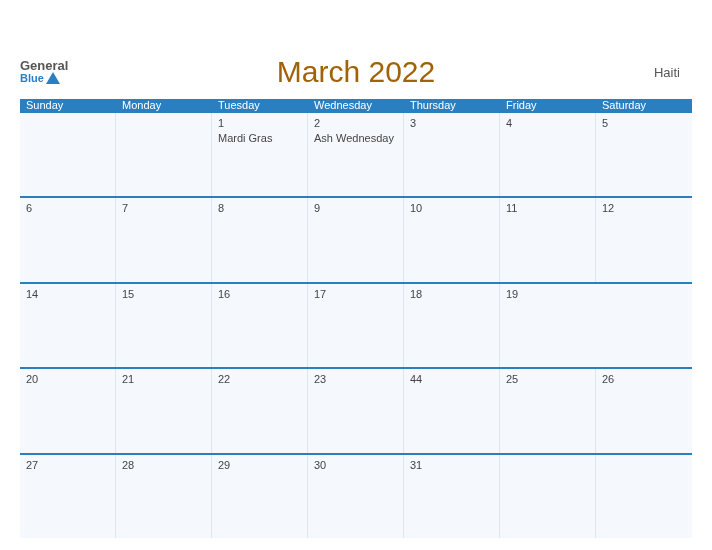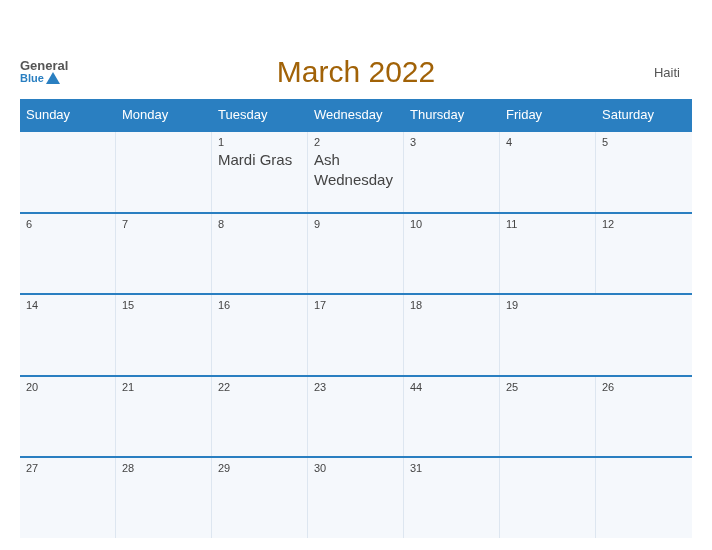--- a/index.html
+++ b/index.html
@@ -75,22 +75,22 @@
       display: flex;
       flex-direction: column;
     }
     .cal-header {
       display: grid;
       grid-template-columns: repeat(7, 1fr);
       background: #2a7fc1;
     }
     .cal-header-cell {
       color: #fff;
-      font-size: 13px;
-      padding: 8px 6px;
+      font-size: 11px;
+      padding: 0 6px;
       text-align: left;
     }
     .cal-body {
       flex: 1;
       display: flex;
       flex-direction: column;
     }
     .cal-week {
       display: grid;
       grid-template-columns: repeat(7, 1fr);
@@ -107,21 +107,21 @@
     .cal-cell:last-child {
       border-right: none;
     }
     .day-num {
       font-size: 11px;
       color: #444;
       display: block;
       margin-bottom: 2px;
     }
     .event {
-      font-size: 15px;
+      font-size: 11px;
       color: #444;
       line-height: 1.3;
     }
   </style>
 </head>
 <body>
 
 <div class="page">
   <div class="header">
     <div class="logo">

